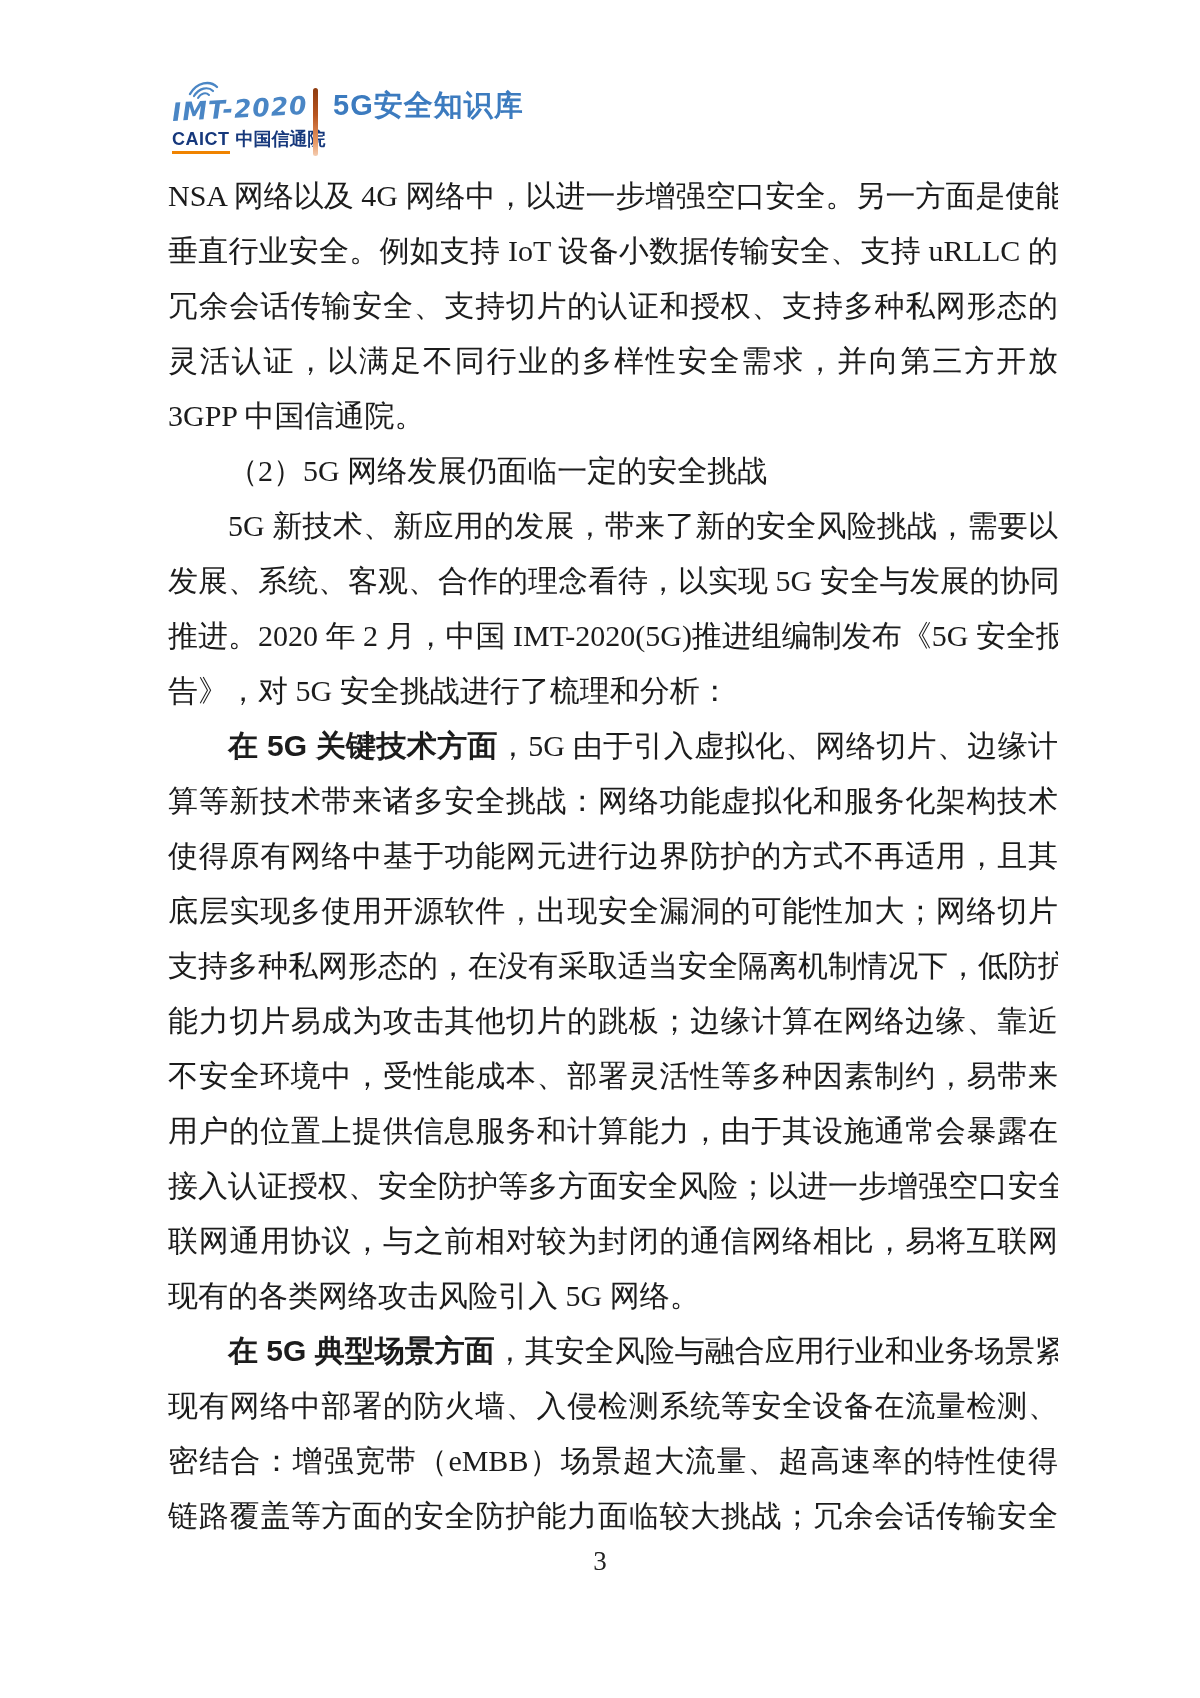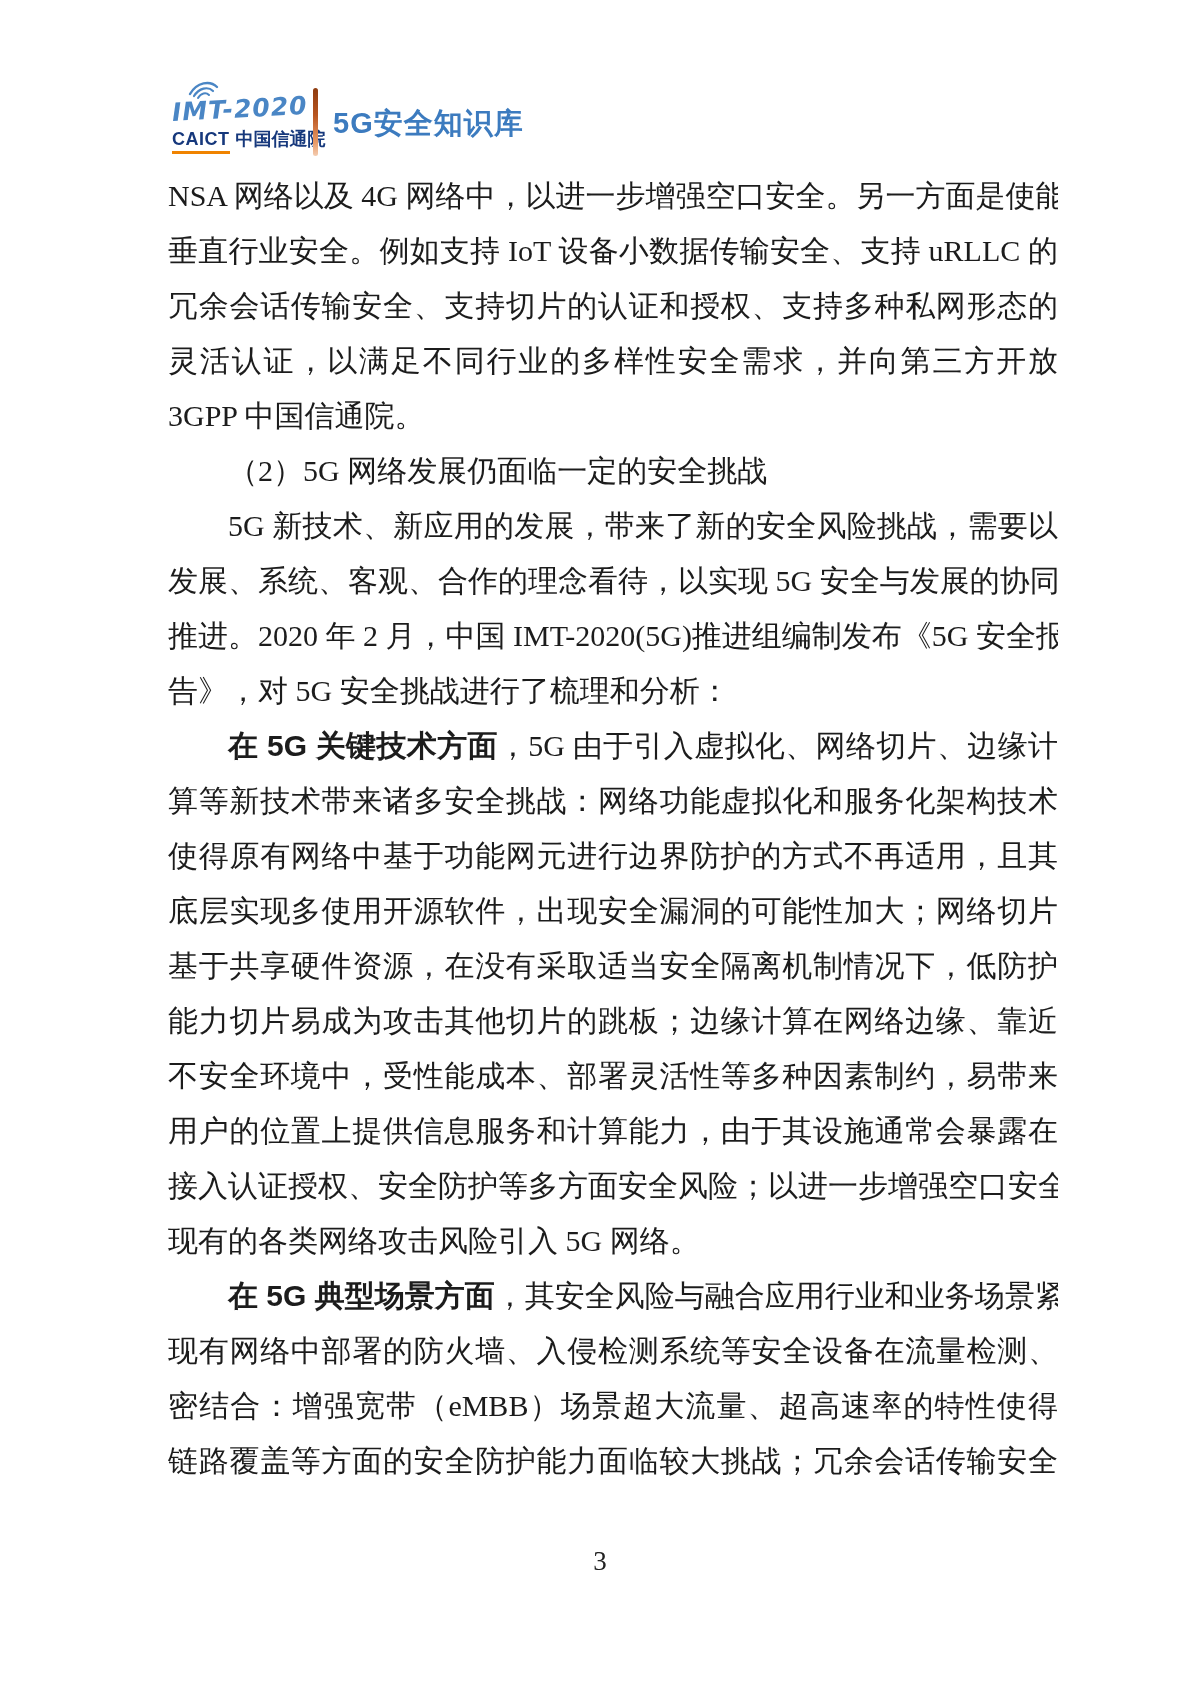--- a/index.html
+++ b/index.html
@@ -55,21 +55,21 @@
     left: 313px;
     top: 88px;
     width: 5px;
     height: 68px;
     border-radius: 3px;
     background: linear-gradient(180deg, #8e3c10 0%, #b85520 40%, #e99a66 80%, #f4cdb2 100%);
   }
   .doc-title {
     position: absolute;
     left: 333px;
-    top: 104px;
+    top: 86px;
     font-family: "Liberation Sans", "DejaVu Sans", sans-serif;
     font-weight: 700;
     font-size: 29px;
     letter-spacing: 1px;
     color: var(--title-blue);
   }
 
   
   .doc-body {
     position: absolute;
@@ -135,25 +135,26 @@
       <div class="line noj"><span class="seg">3GPP 中国信通院。</span></div>
       <div class="line indent noj"><span class="seg">（2）5G 网络发展仍面临一定的安全挑战</span></div>
       <div class="line indent"><span class="seg">5G 新技术、新应用的发展，带来了新的安全风险挑战，需要以</span></div>
       <div class="line"><span class="seg">发展、系统、客观、合作的理念看待，以实现 5G 安全与发展的协同</span></div>
       <div class="line"><span class="seg">推进。2020 年 2 月，中国 IMT-2020(5G)推进组编制发布《5G 安全报</span></div>
       <div class="line noj"><span class="seg">告》，对 5G 安全挑战进行了梳理和分析：</span></div>
       <div class="line indent"><span class="seg bold">在 5G 关键技术方面</span><span class="seg">，5G 由于引入虚拟化、网络切片、边缘计</span></div>
       <div class="line"><span class="seg">算等新技术带来诸多安全挑战：网络功能虚拟化和服务化架构技术</span></div>
       <div class="line"><span class="seg">使得原有网络中基于功能网元进行边界防护的方式不再适用，且其</span></div>
       <div class="line"><span class="seg">底层实现多使用开源软件，出现安全漏洞的可能性加大；网络切片</span></div>
-      <div class="line"><span class="seg">基于共享硬件资源，在没有采取适当安全隔离机制情况下，低防护</span></div>
+      <div class="line"><span class="seg">支持多种私网形态的，在没有采取适当安全隔离机制情况下，低防护</span></div>
       <div class="line"><span class="seg">能力切片易成为攻击其他切片的跳板；边缘计算在网络边缘、靠近</span></div>
       <div class="line"><span class="seg">不安全环境中，受性能成本、部署灵活性等多种因素制约，易带来</span></div>
       <div class="line"><span class="seg">用户的位置上提供信息服务和计算能力，由于其设施通常会暴露在</span></div>
       <div class="line"><span class="seg">接入认证授权、安全防护等多方面安全风险；以进一步增强空口安全</span></div>
+      <div class="line"><span class="seg">联网通用协议，与之前相对较为封闭的通信网络相比，易将互联网</span></div>
       <div class="line noj"><span class="seg">现有的各类网络攻击风险引入 5G 网络。</span></div>
       <div class="line indent"><span class="seg bold">在 5G 典型场景方面</span><span class="seg">，其安全风险与融合应用行业和业务场景紧</span></div>
       <div class="line"><span class="seg">现有网络中部署的防火墙、入侵检测系统等安全设备在流量检测、</span></div>
       <div class="line"><span class="seg">密结合：增强宽带（eMBB）场景超大流量、超高速率的特性使得</span></div>
       <div class="line"><span class="seg">链路覆盖等方面的安全防护能力面临较大挑战；冗余会话传输安全</span></div>
     </main>
 
   <div class="page-num">3</div>
 
 </div>

